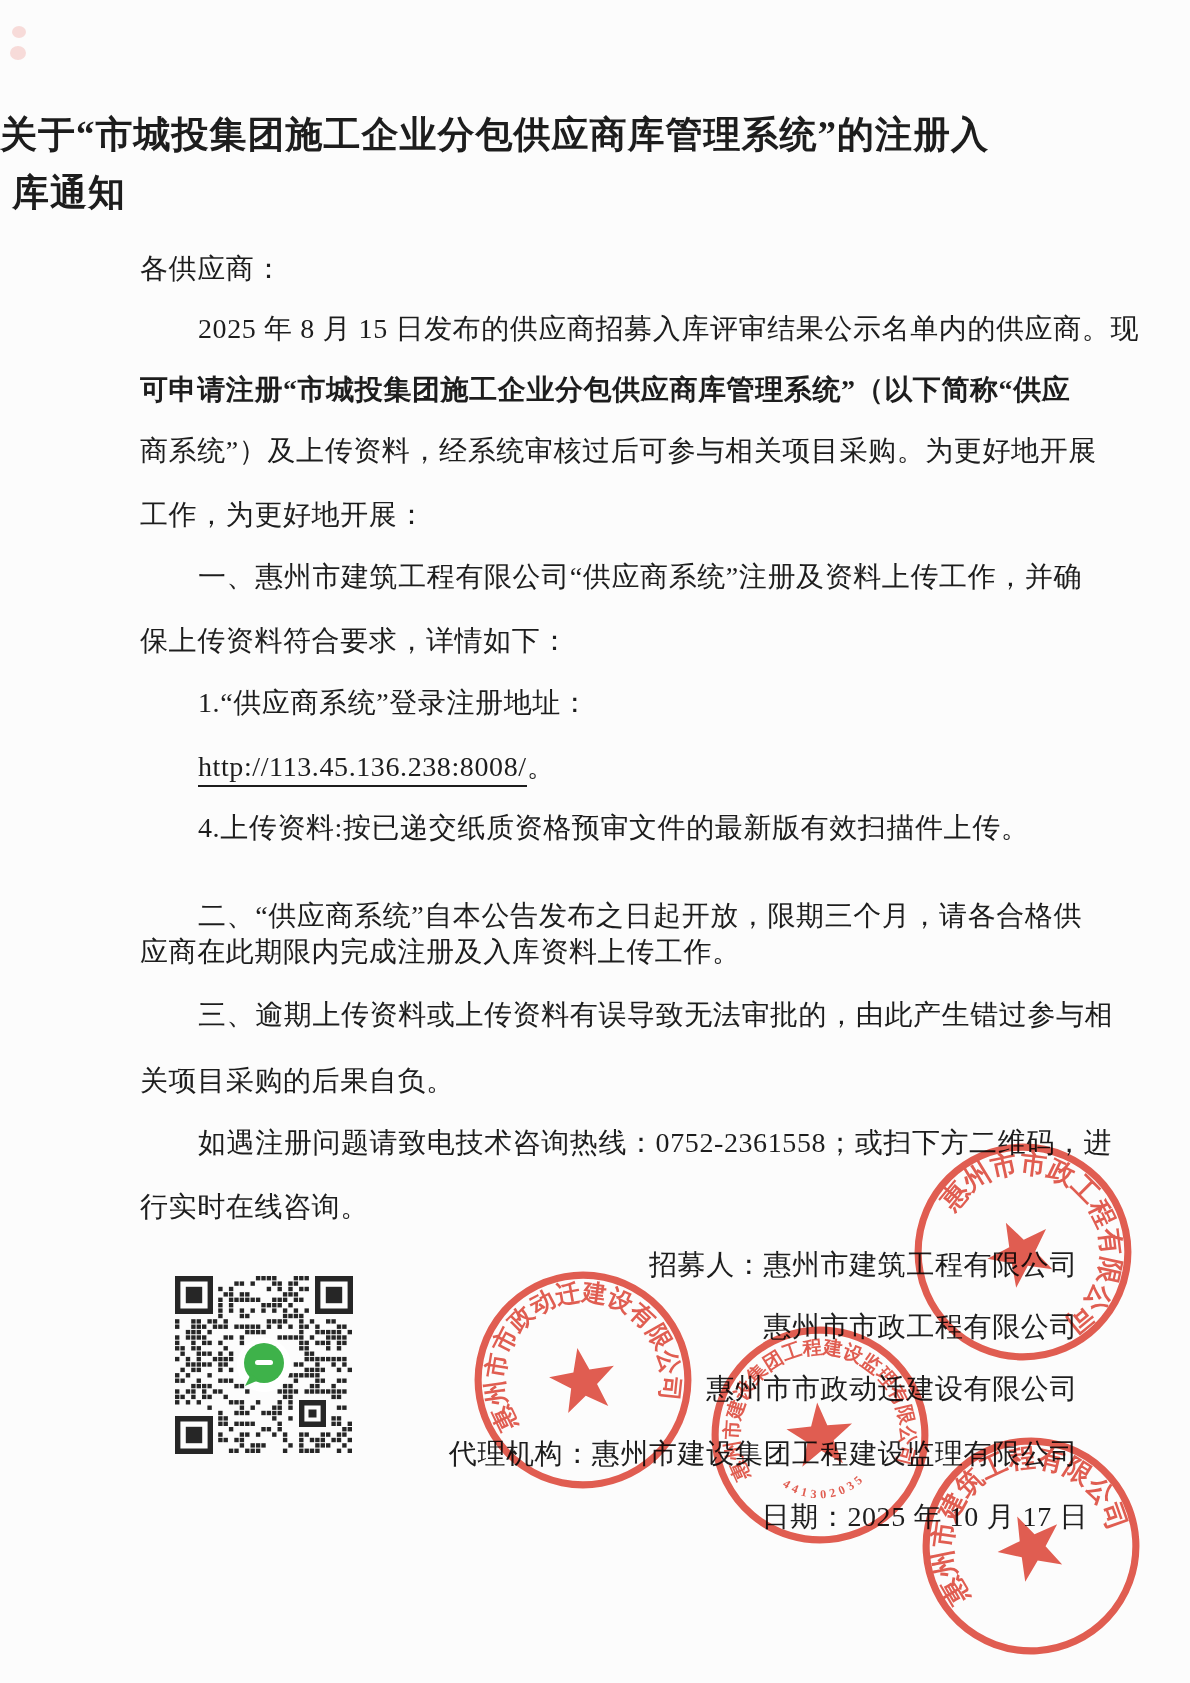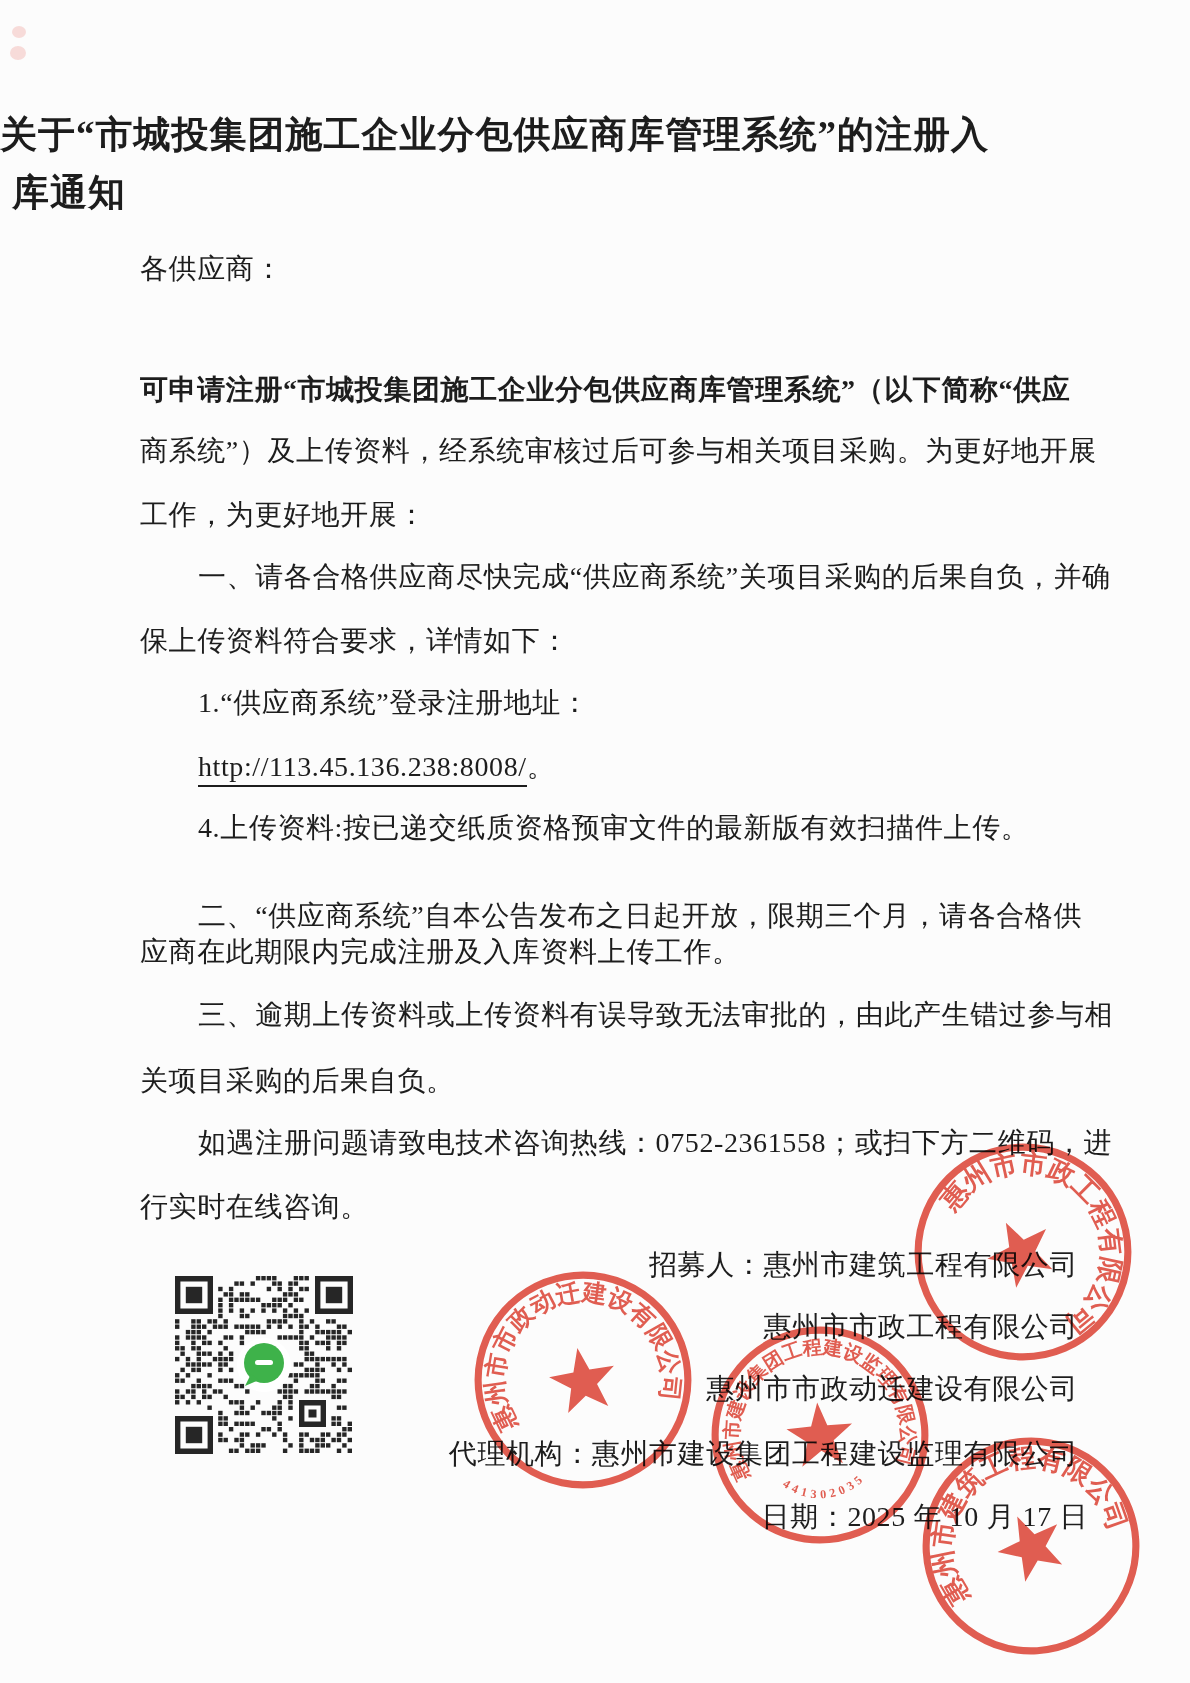--- a/index.html
+++ b/index.html
@@ -64,24 +64,25 @@
 <div id="page">
 
   <div class="speck" style="left:12px;top:26px;width:14px;height:12px;"></div>
   <div class="speck" style="left:10px;top:46px;width:16px;height:14px;"></div>
 
   <div class="title-line" style="top:110px;">关于“市城投集团施工企业分包供应商库管理系统”的注册入</div>
   <div class="title-line" style="top:168px;padding-left:12px;">库通知</div>
 
   <div class="line" style="top:250px;">各供应商：</div>
 
+  <div class="line indent" style="top:310px;">2025 年 8 月 15 日发布的供应商招募入库评审结果公示名单内的供应商。现</div>
   <div class="line" style="top:371px;font-weight:bold;">可申请注册“市城投集团施工企业分包供应商库管理系统”（以下简称“供应</div>
   <div class="line" style="top:432px;">商系统”）及上传资料，经系统审核过后可参与相关项目采购。为更好地开展</div>
   <div class="line" style="top:496px;">工作，为更好地开展：</div>
-  <div class="line indent" style="top:558px;">一、请各合格供应商尽快完成“供应商系统”关项目采购的后果自负，并确</div>
+  <div class="line indent" style="top:558px;">一、惠州市建筑工程有限公司“供应商系统”注册及资料上传工作，并确</div>
   <div class="line" style="top:622px;">保上传资料符合要求，详情如下：</div>
   <div class="line indent" style="top:684px;">1.“供应商系统”登录注册地址：</div>
 
   <div class="line indent" style="top:748px;">
     <span class="url-underline">http://113.45.136.238:8008/</span><span>。</span>
   </div>
 
   <div class="line indent" style="top:809px;">4.上传资料:按已递交纸质资格预审文件的最新版有效扫描件上传。</div>
   <div class="line indent" style="top:897px;">二、“供应商系统”自本公告发布之日起开放，限期三个月，请各合格供</div>
   <div class="line" style="top:933px;">应商在此期限内完成注册及入库资料上传工作。</div>

